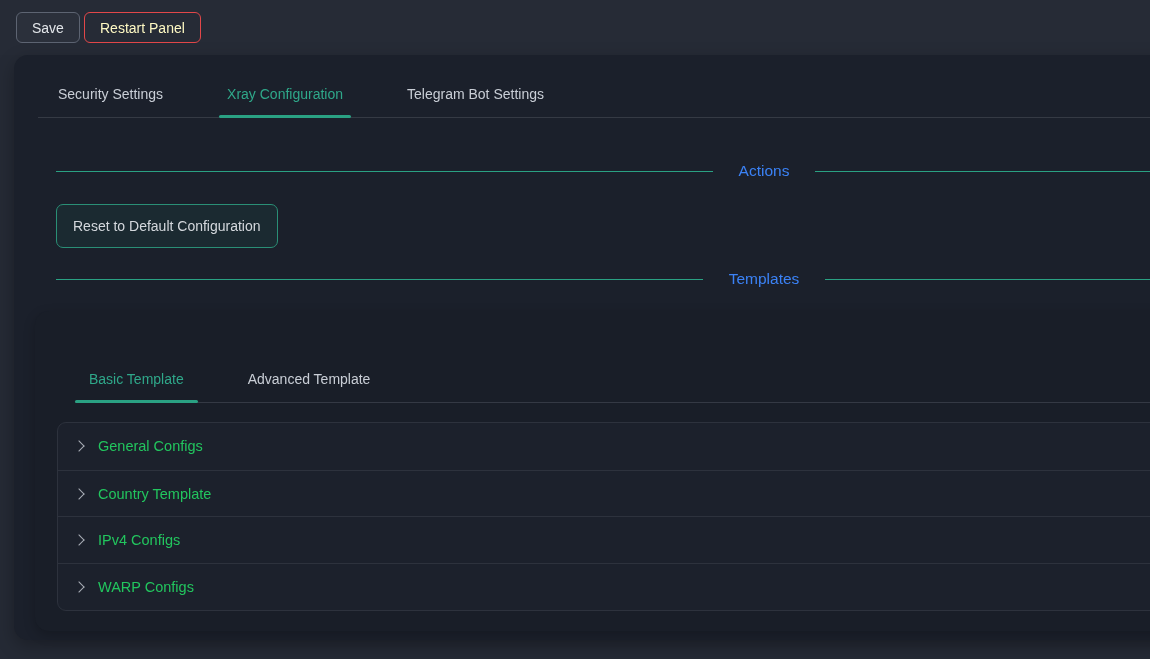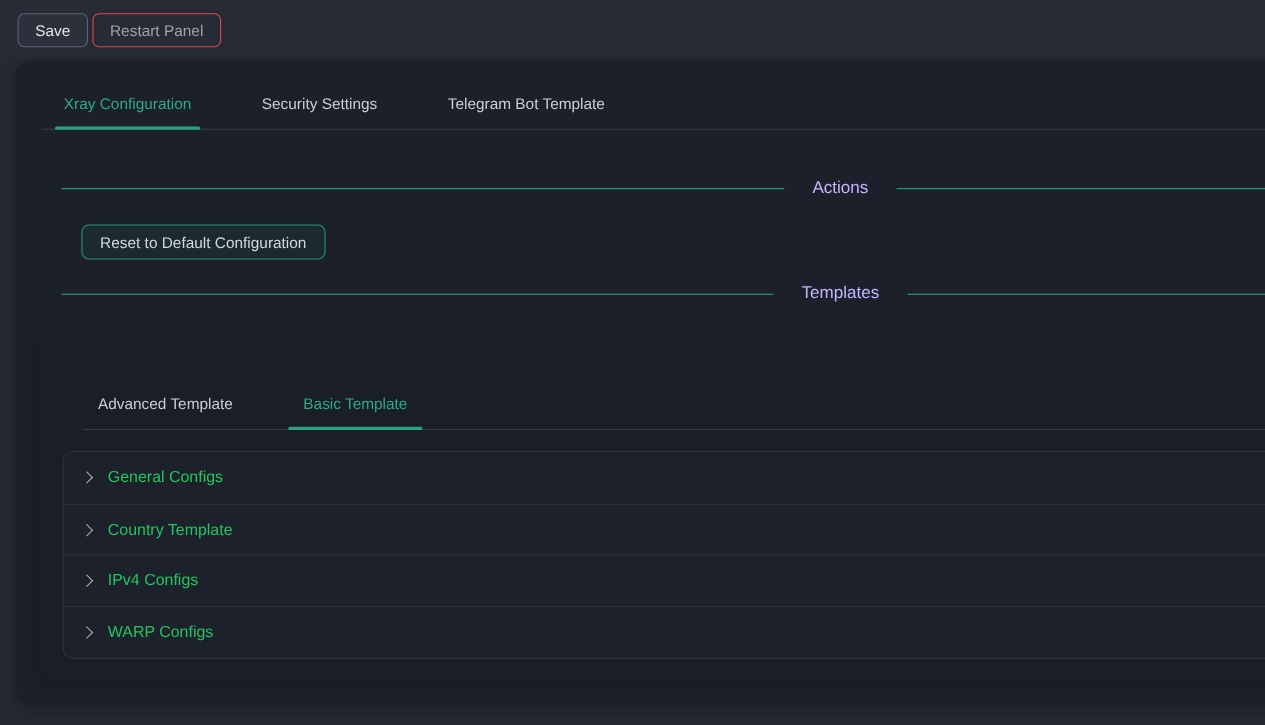--- a/index.html
+++ b/index.html
@@ -24,21 +24,21 @@
   .btn-save {
     position: absolute; left: 16px; top: 12px;
     background: #2b303b;
     border: 1px solid #5d6472;
     color: #e3e6ea;
   }
   .btn-restart {
     position: absolute; left: 84px; top: 12px;
     background: transparent;
     border: 1px solid #e24749;
-    color: #a3a3a3;
+    color: #fef9c3;
   }
   
   .card {
     position: absolute; left: 14px; top: 55px;
     width: 1500px; height: 585px;
     background: #1b202b;
     border-radius: 14px;
     box-shadow: 0 6px 18px rgba(0,0,0,.28);
   }
   
@@ -68,29 +68,29 @@
     display: flex; align-items: center;
     margin: 38px 42px 0 42px;
     height: 30px;
   }
   .divider::before, .divider::after {
     content: ""; flex: 1; height: 1px; background: #2aa183;
   }
   .divider-text {
     padding: 0 26px;
     font-size: 15.5px;
-    color: #c4b5fd;
+    color: #3b82f6;
     white-space: nowrap;
   }
   .divider.tight { margin-top: 16px; }
   
   .btn-reset {
     position: relative;
-    margin: 18px 0 0 60px;
-    height: 32px; padding: 12px 16px;
+    margin: 18px 0 0 42px;
+    height: 44px; padding: 12px 16px;
     background: rgba(42,161,131,0.08);
     border: 1px solid #2a8f76;
     border-radius: 7px;
     color: #d4d8dd; font-size: 14px;
   }
   
   .card-inner {
     position: relative;
     margin: 17px 20px 0 21px;
     height: 320px;
@@ -137,50 +137,50 @@
 
 <div class="toolbar">
   <button class="btn btn-save">Save</button>
   <button class="btn btn-restart">Restart Panel</button>
 </div>
 
 <div class="card">
 
   
   <div class="tabs-outer">
+    <div class="tab">Security Settings</div>
     <div class="tab active">
       <span>Xray Configuration</span>
       <span class="inkbar"></span>
     </div>
-    <div class="tab">Security Settings</div>
-    <div class="tab">Telegram Bot Template</div>
+    <div class="tab">Telegram Bot Settings</div>
   </div>
 
   
   <div class="divider">
     <span class="divider-text">Actions</span>
   </div>
 
   
   <button class="btn btn-reset">Reset to Default Configuration</button>
 
   
   <div class="divider tight">
     <span class="divider-text">Templates</span>
   </div>
 
   
   <div class="card-inner">
 
     <div class="tabs-inner">
-      <div class="tab">Advanced Template</div>
       <div class="tab active">
         <span>Basic Template</span>
         <span class="inkbar"></span>
       </div>
+      <div class="tab">Advanced Template</div>
     </div>
 
     <div class="collapse">
       <div class="collapse-header">
         <span class="chevron"></span>
         <span class="collapse-label">General Configs</span>
       </div>
       <div class="collapse-header">
         <span class="chevron"></span>
         <span class="collapse-label">Country Template</span>

